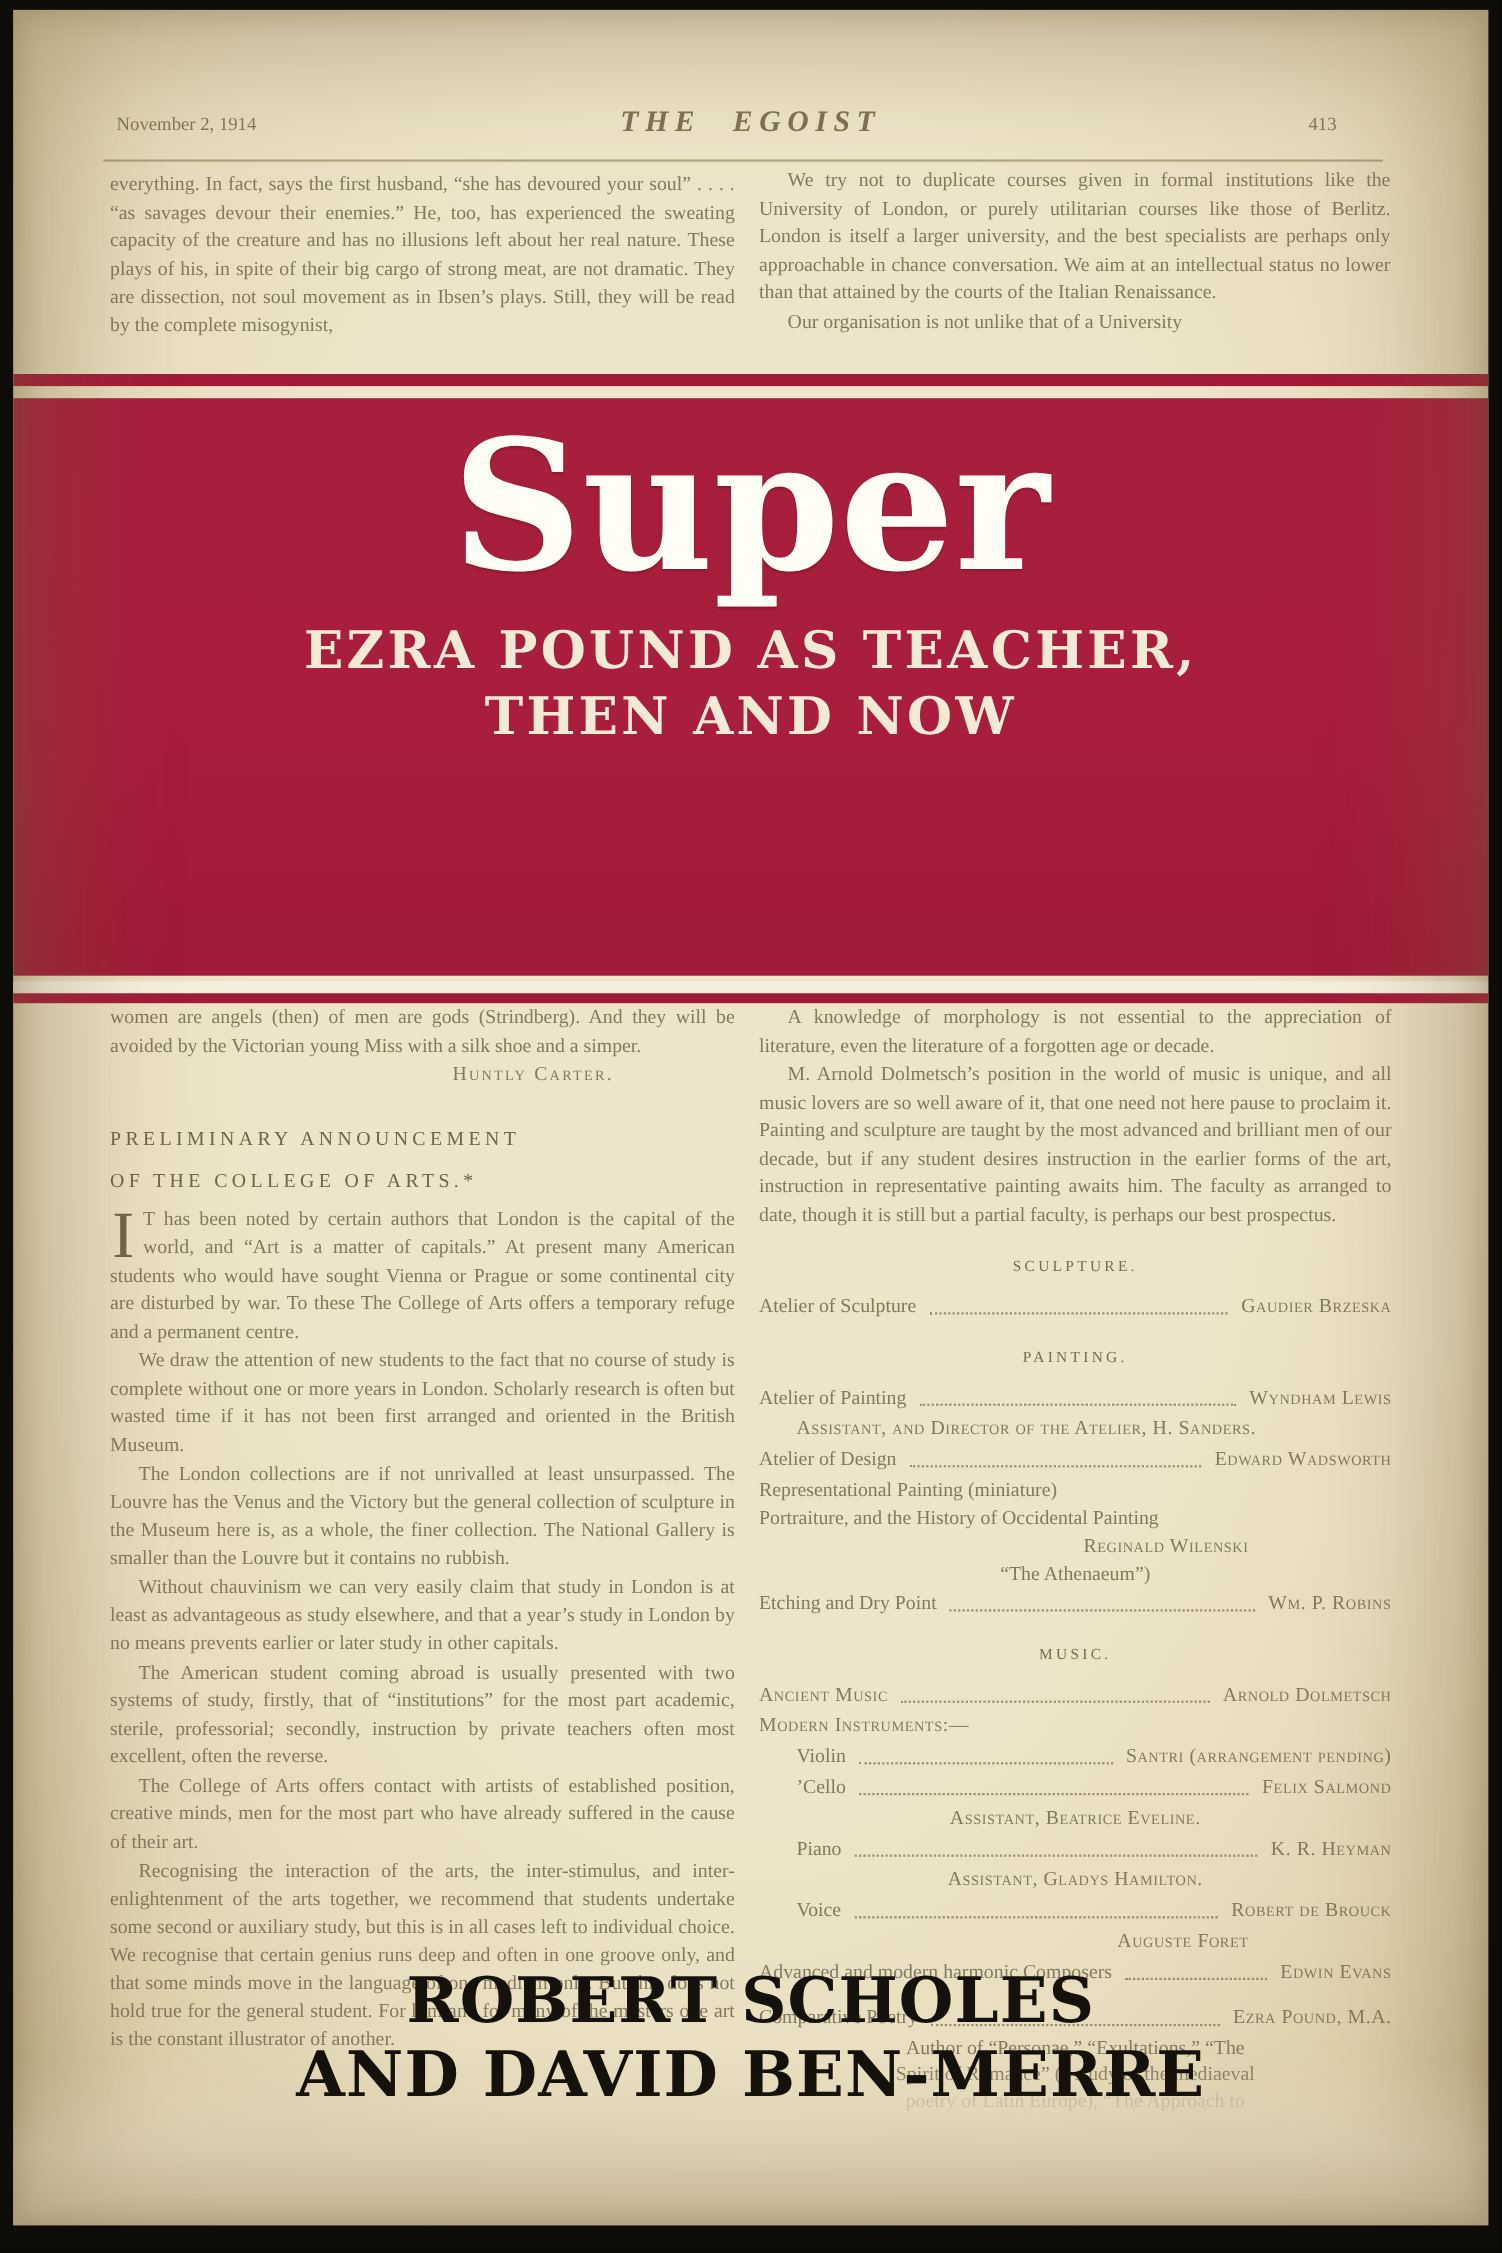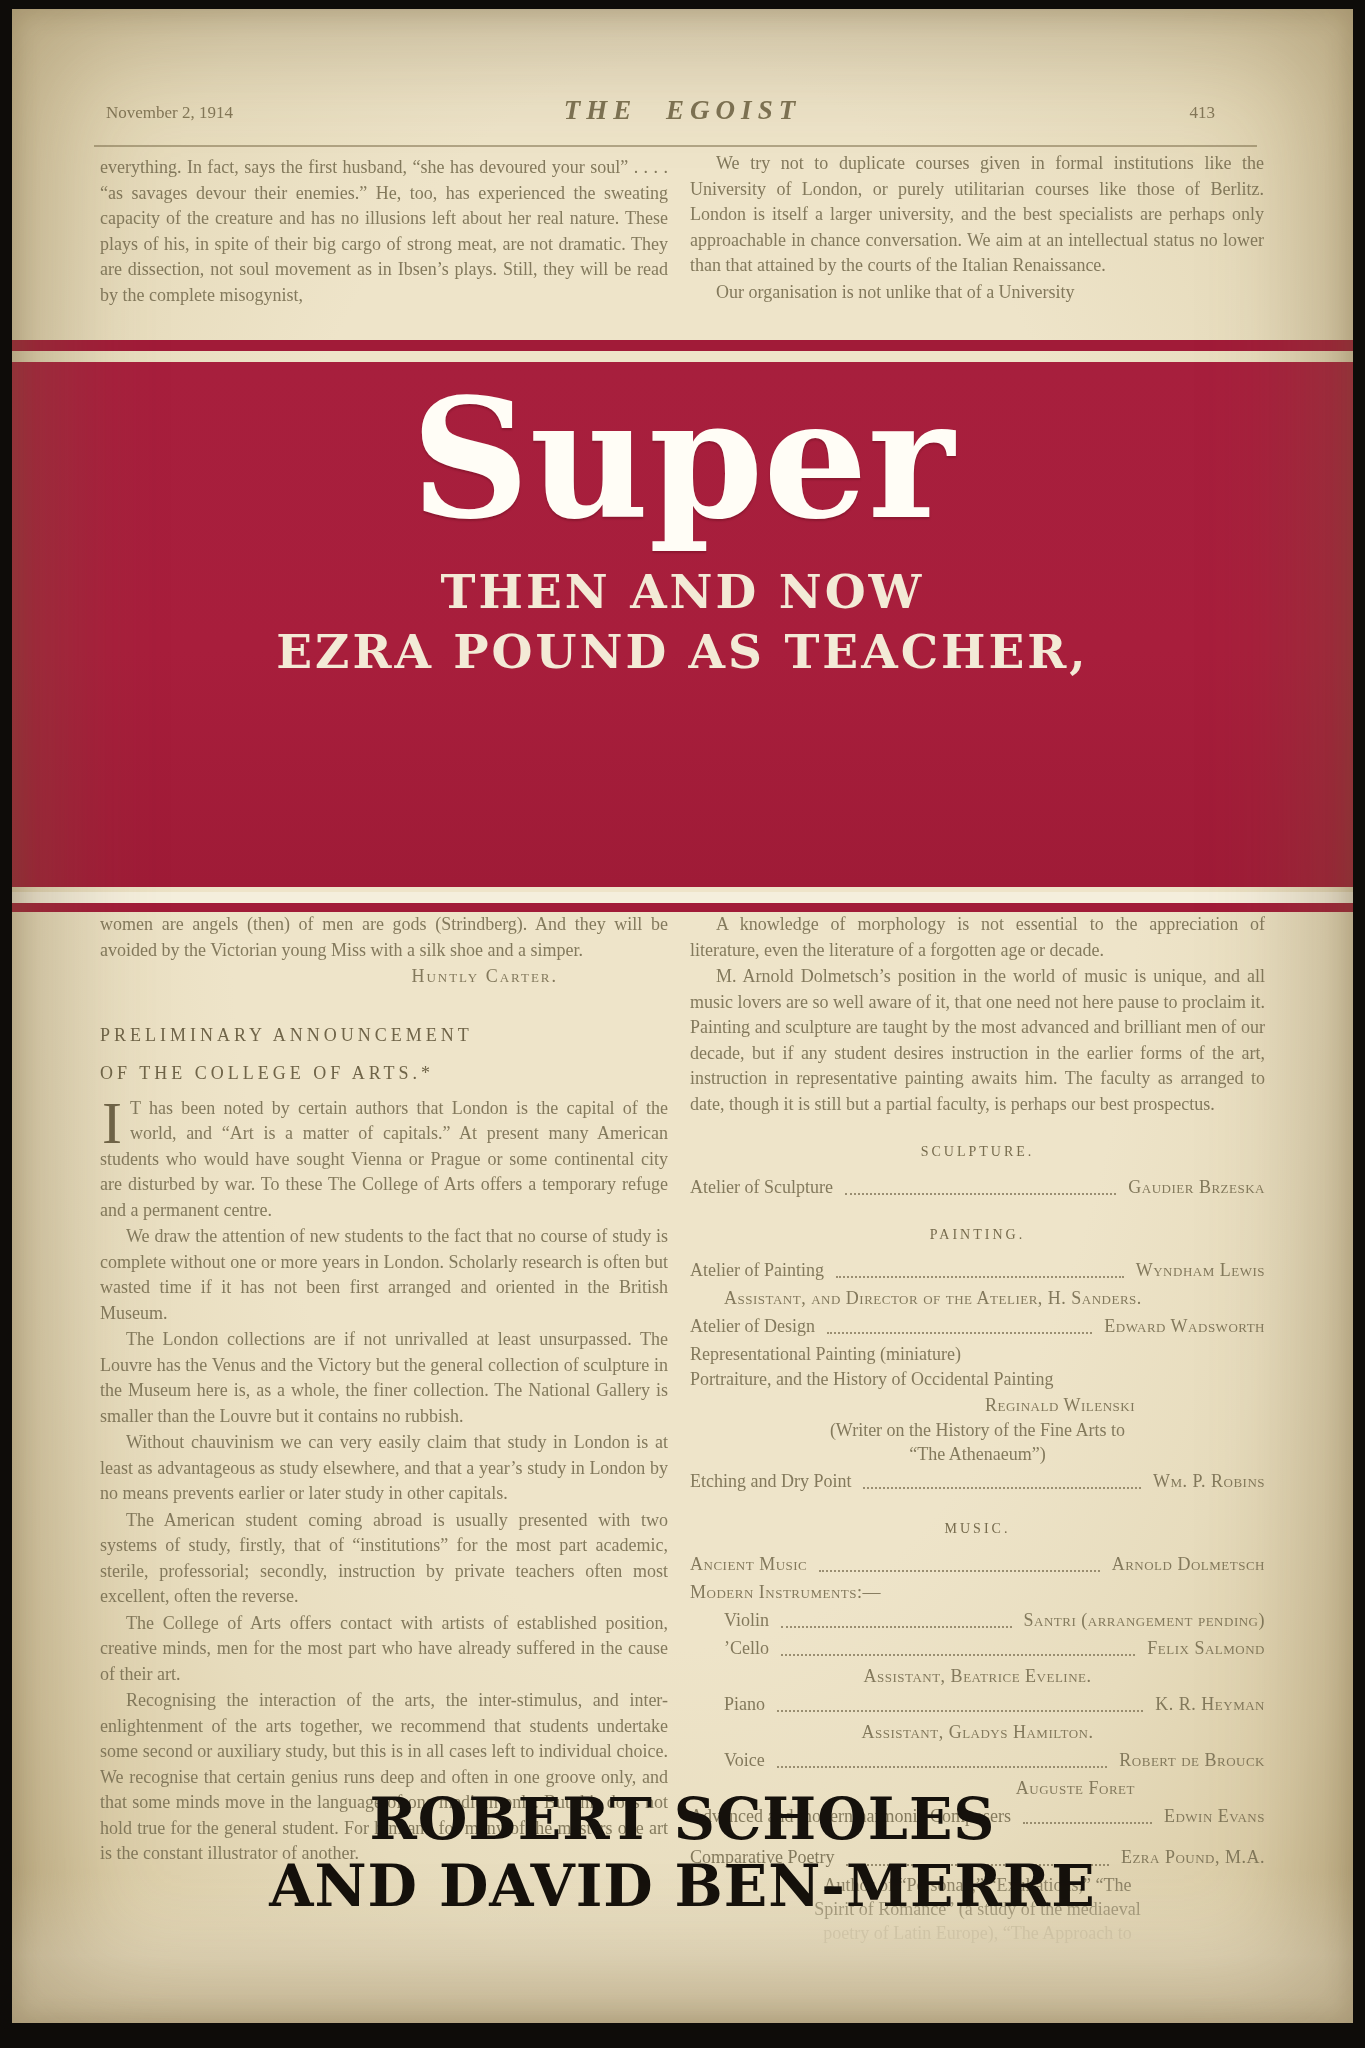--- a/index.html
+++ b/index.html
@@ -77,22 +77,22 @@
       <p class="np">We try not to duplicate courses given in formal institutions like the University of London, or purely utilitarian courses like those of Berlitz. London is itself a larger university, and the best specialists are perhaps only approachable in chance conversation. We aim at an intellectual status no lower than that attained by the courts of the Italian Renaissance.</p>
       <p class="np">Our organisation is not unlike that of a University</p>
     </div>
 
     <div class="band-rule-top"></div>
     <div class="band">
       <div class="band-title">
         <div>Super</div>
       </div>
       <div class="band-sub">
+        <div>EZRA POUND AS TEACHER,</div>
         <div>THEN AND NOW</div>
-        <div>EZRA POUND AS TEACHER,</div>
       </div>
     </div>
     <div class="band-stripe"></div>
     <div class="band-rule-bot"></div>
 
     <div class="news col-ml">
       <p>women are angels (then) of men are gods (Strindberg). And they will be avoided by the Victorian young Miss with a silk shoe and a simper.</p>
       <p class="signature">Huntly Carter.</p>
       <div class="big-head">
         <div>PRELIMINARY ANNOUNCEMENT</div>
@@ -126,21 +126,20 @@
       </div>
       <div class="indent sc">Assistant, and Director of the Atelier, H. Sanders.</div>
       <div class="frow">
         <span class="lbl">Atelier of Design</span>
         <span class="lead"></span>
         <span class="nm">Edward Wadsworth</span>
       </div>
       <div>Representational Painting (miniature)</div>
       <div>Portraiture, and the History of Occidental Painting</div>
       <div class="rgt nm sc">Reginald Wilenski</div>
-      <div class="note">(Writer on the History of the Fine Arts to</div>
       <div class="note">“The Athenaeum”)</div>
       <div class="frow">
         <span class="lbl">Etching and Dry Point</span>
         <span class="lead"></span>
         <span class="nm">Wm. P. Robins</span>
       </div>
 
       <div class="head-sm">MUSIC.</div>
       <div class="frow">
         <span class="lbl sc">Ancient Music</span>

